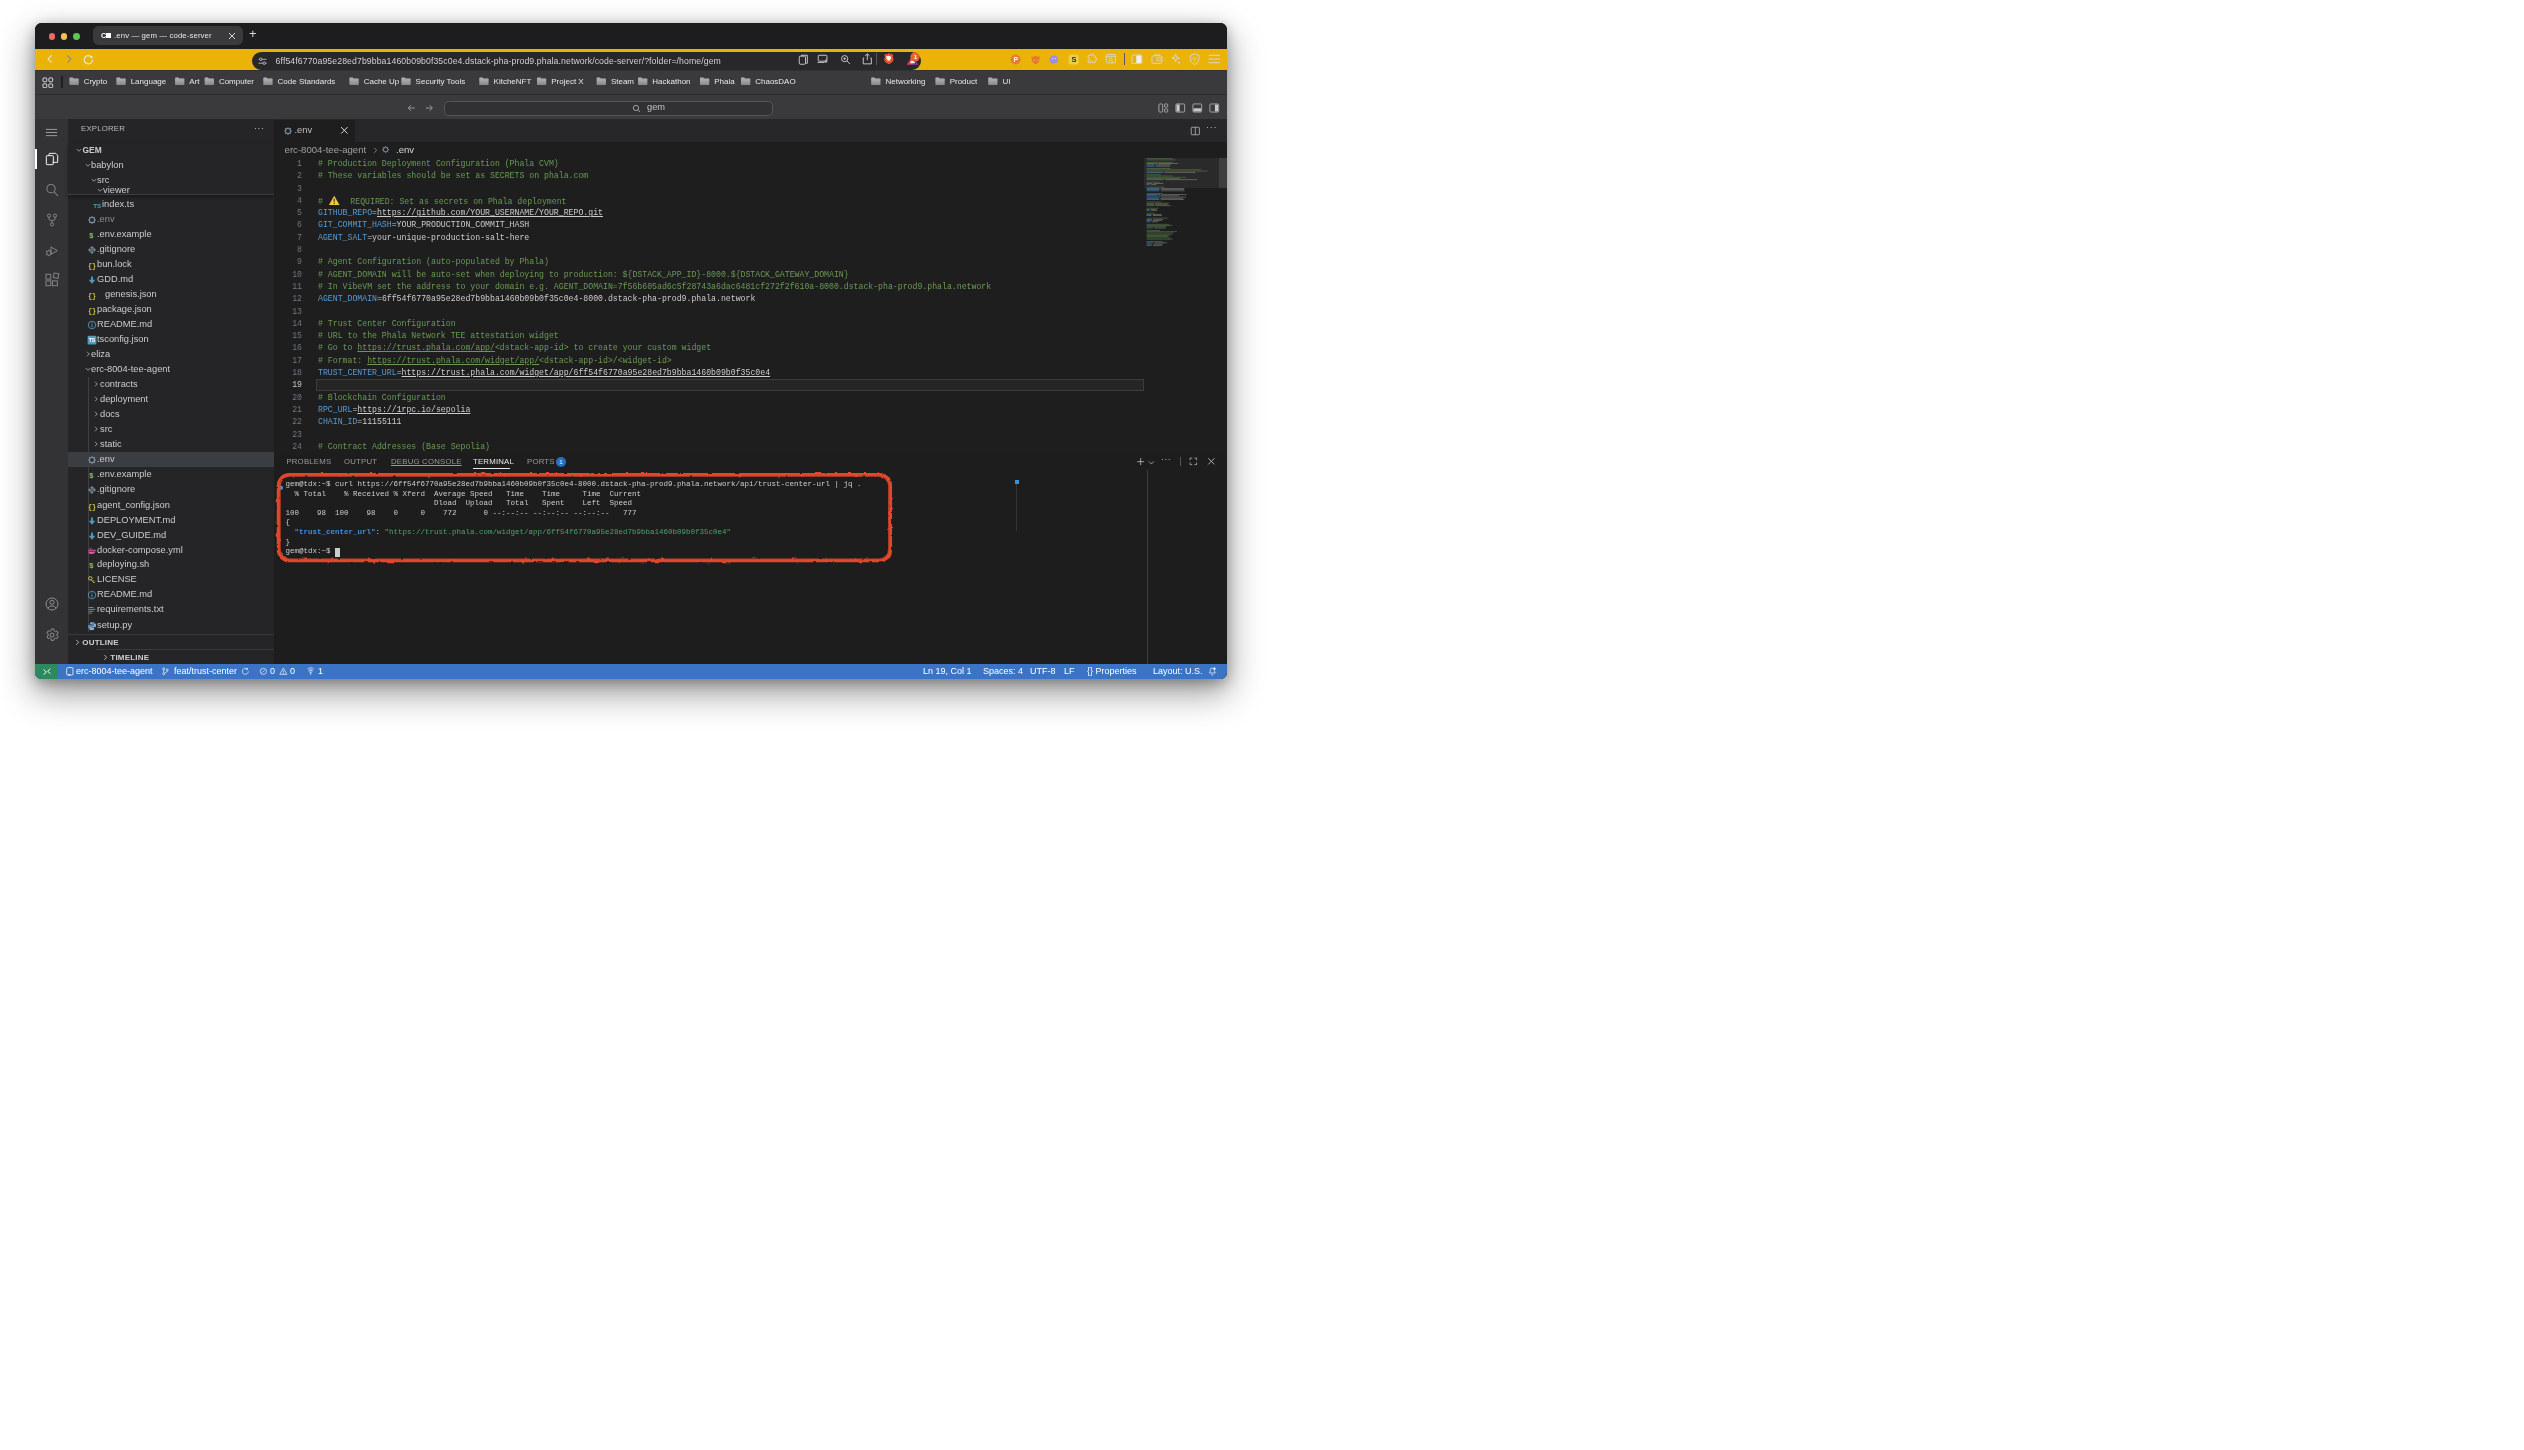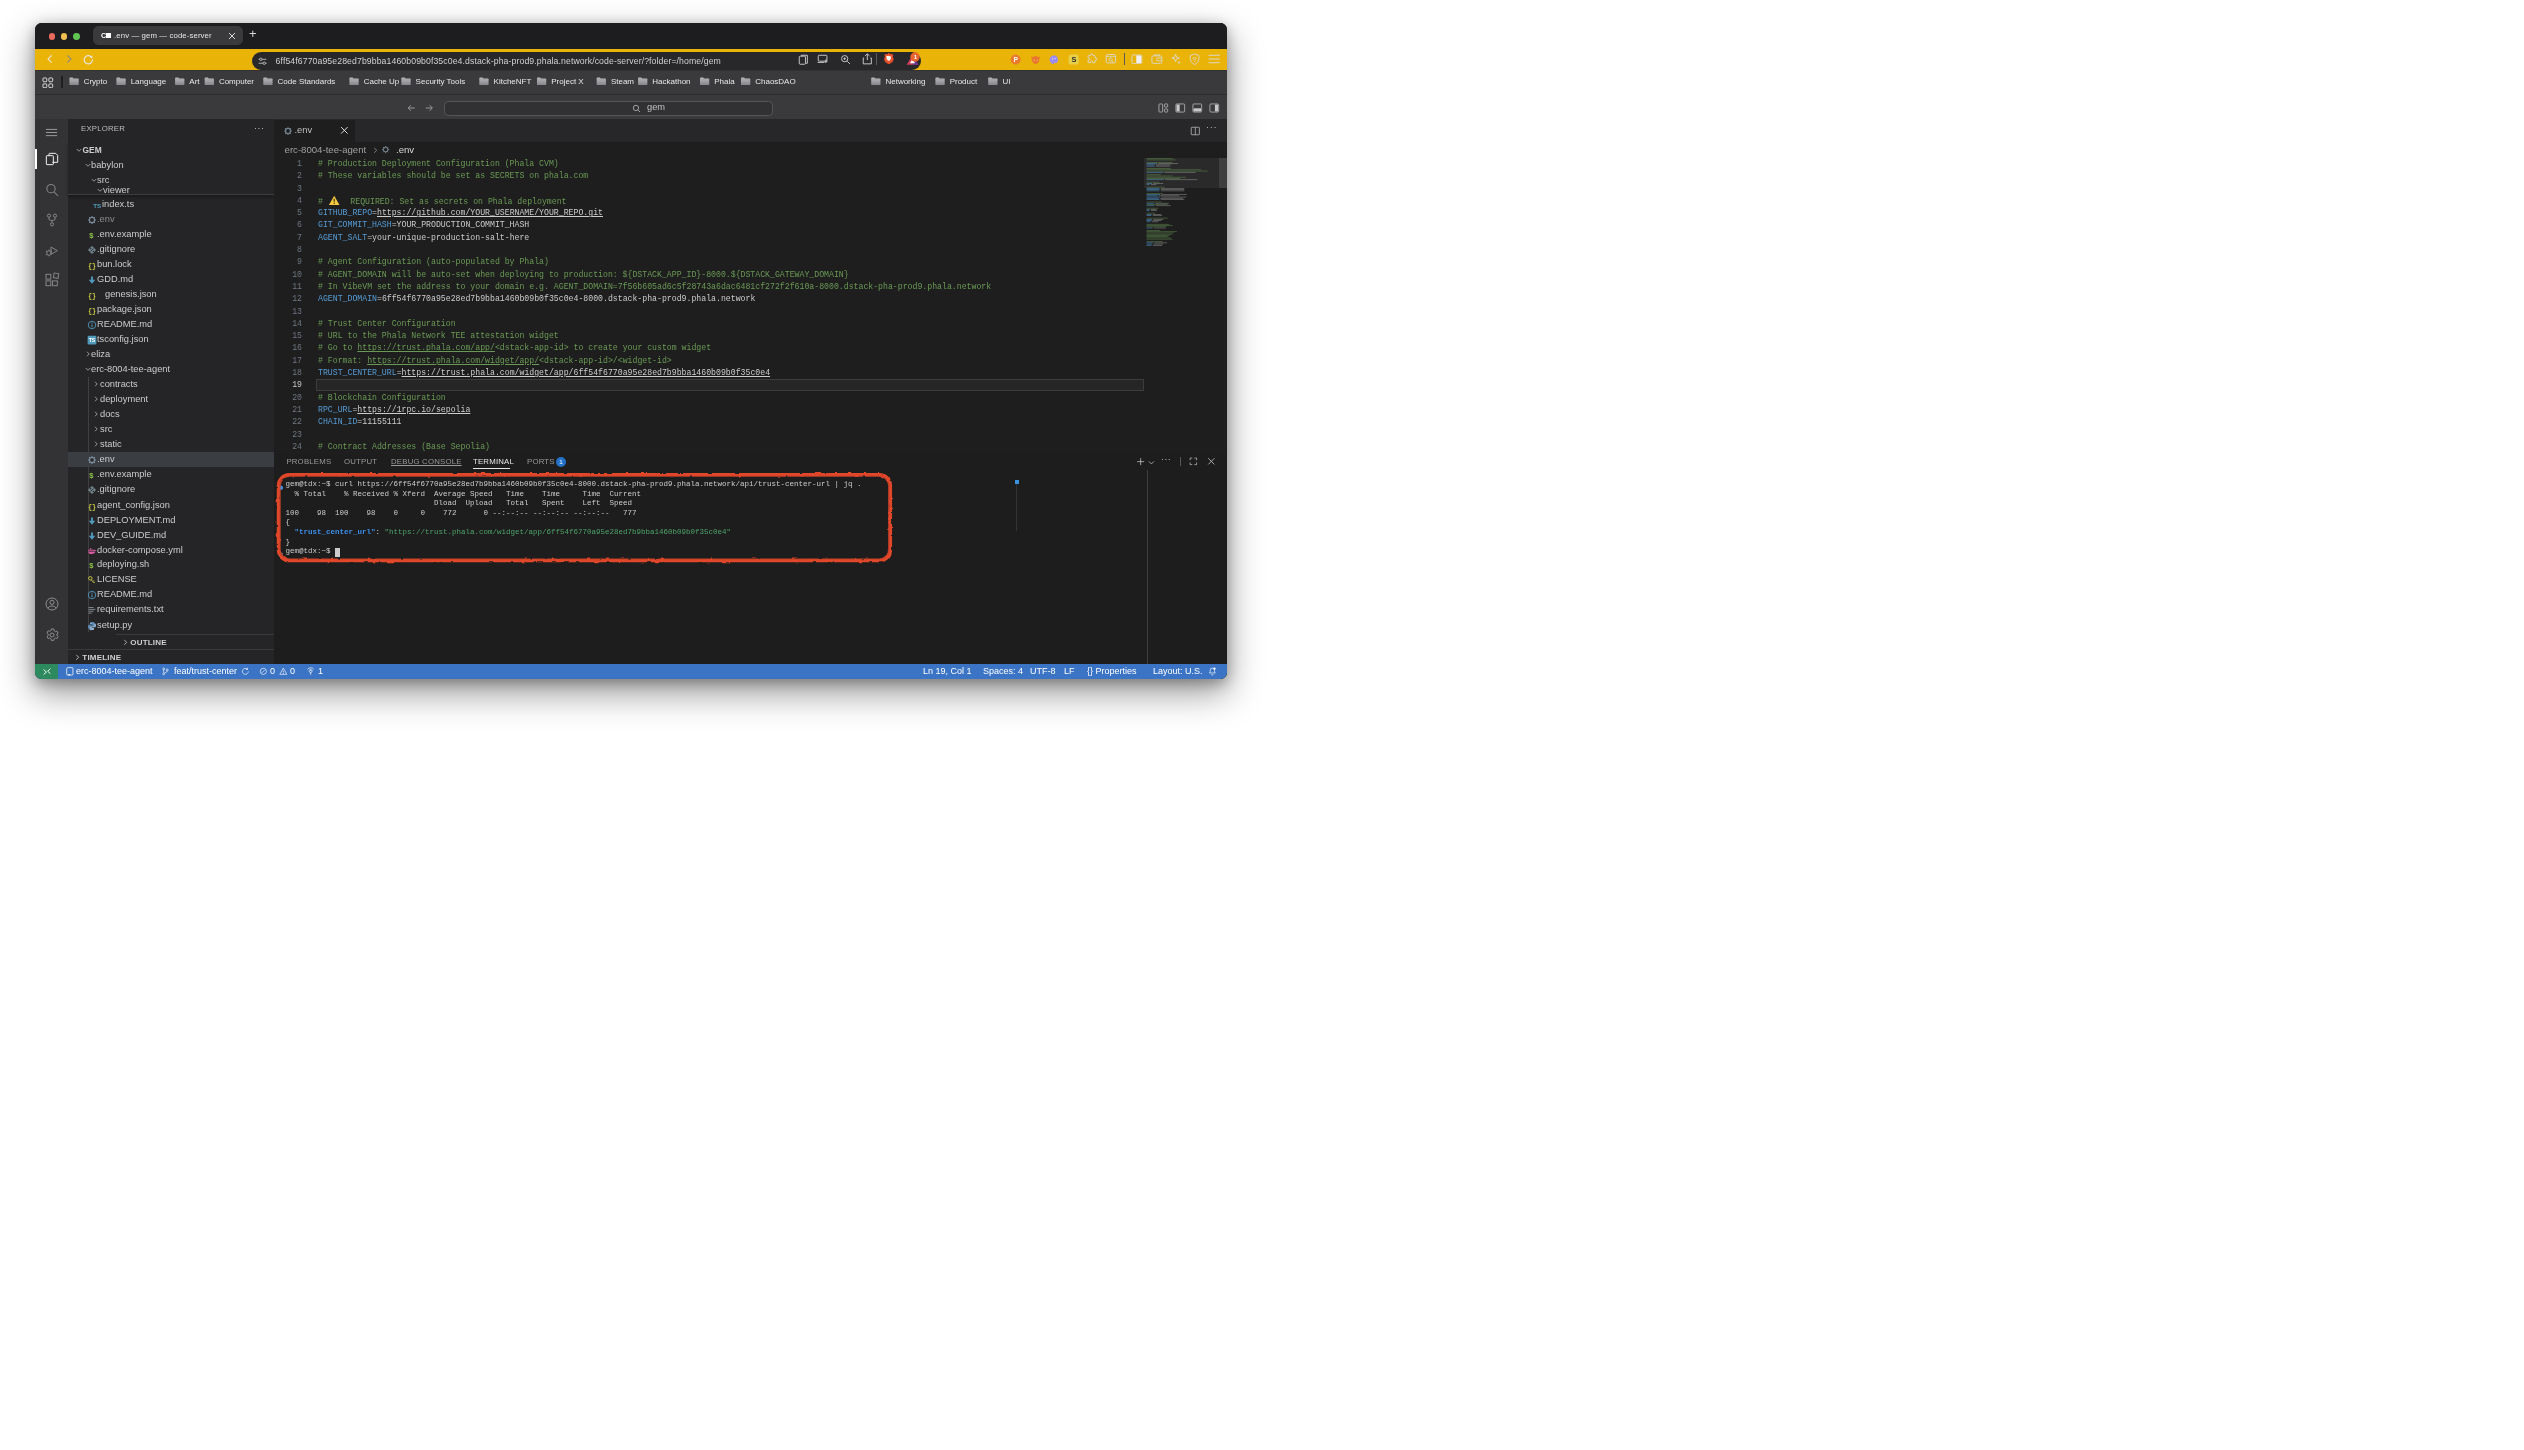--- a/index.html
+++ b/index.html
@@ -672,27 +672,27 @@
             <span class="lbl" style="left:29px;">src</span>
           </div>
           <div class="row" style="top:40px;">
             <svg class="abs" style="left:28px;top:3.4px;" width="8" height="8" viewBox="0 0 16 16">
               <path d="M3.5 6l4.5 4.5L12.5 6" stroke="#c5c5c5" stroke-width="1.4" fill="none"></path>
             </svg>
             <span class="lbl" style="left:35px;">viewer</span>
           </div>
         </div>
       </div>
-    <div class="sect" style="top:515px;margin-left:48px;">
+    <div class="sect" style="top:515px;">
         <svg class="abs" style="left:5px;top:3.1px;" width="8.7" height="8.7" viewBox="0 0 16 16">
           <path d="M6 3.5L10.5 8L6 12.5" stroke="#cccccc" stroke-width="1.5" fill="none"></path>
         </svg>
         <span class="abs" style="left:14.3px;">OUTLINE</span>
       </div>
-    <div class="sect" style="top:530px;">
+    <div class="sect" style="top:530px;margin-left:28px;">
         <svg class="abs" style="left:5px;top:3.1px;" width="8.7" height="8.7" viewBox="0 0 16 16">
           <path d="M6 3.5L10.5 8L6 12.5" stroke="#cccccc" stroke-width="1.5" fill="none"></path>
         </svg>
         <span class="abs" style="left:14.3px;">TIMELINE</span>
       </div>
   </div>
   <div id="editorcol"></div>
   <div id="edtabs">
       <div id="activetab">
         <svg class="abs" style="left:8.7px;top:6.2px;" width="10" height="10" viewBox="0 0 16 16">

